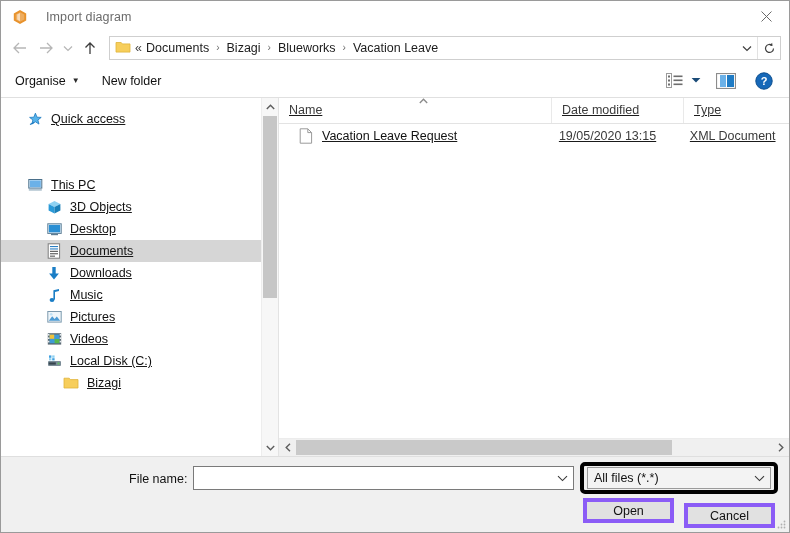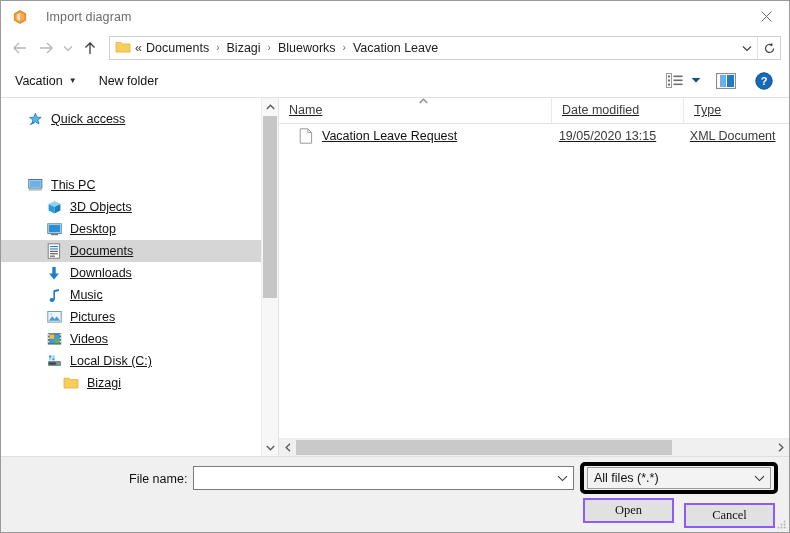--- a/index.html
+++ b/index.html
@@ -385,23 +385,23 @@
     padding-left: 6px;
     font-size: 12.5px;
     color: #111;
     white-space: nowrap;
     overflow: hidden;
   }
   .btn {
     position: absolute;
     width: 91px; height: 25px;
     background: #e1e1e1;
-    border: 2px solid #8b5cf6;
-    box-sizing: border-box;
-    font-family: Liberation Serif, serif;
+    border: 4px solid #8b5cf6;
+    box-sizing: border-box;
+    font-family: Liberation Sans, sans-serif;
     font-size: 12.5px;
     color: #111111;
     display: flex; align-items: center; justify-content: center; text-align: center;
   }
   .btn-open { left: 582px; top: 497px; }
   .btn-cancel { left: 683px; top: 502px; }
   .grip {
     position: absolute;
     right: 3px; bottom: 3px;
     width: 10px; height: 10px;
@@ -478,21 +478,21 @@
           <path d="M10.5 6.5 a4 4 0 1 1 -1.3 -3" fill="none" stroke="currentColor" stroke-width="1.2"></path>
           <path d="M9.2 0.8 L9.4 3.8 L6.5 3.4 Z" fill="currentColor"></path>
         </svg>
       </div>
     </div>
 
   </div>
 
   <div class="cmdbar">
     <div class="cmd-item">
-      <span>Vacation</span>
+      <span>Organise</span>
       <span class="cmd-caret">▼</span>
     </div>
     <div class="cmd-item">
       <span>New folder</span>
     </div>
 
     <div class="cmd-right">
       <div class="icon-btn view-btn">
         <svg width="17" height="15" viewBox="0 0 17 15">
           <rect x="0.5" y="0.5" width="5" height="14" fill="none" stroke="#9b9b9b" stroke-width="1"></rect>

